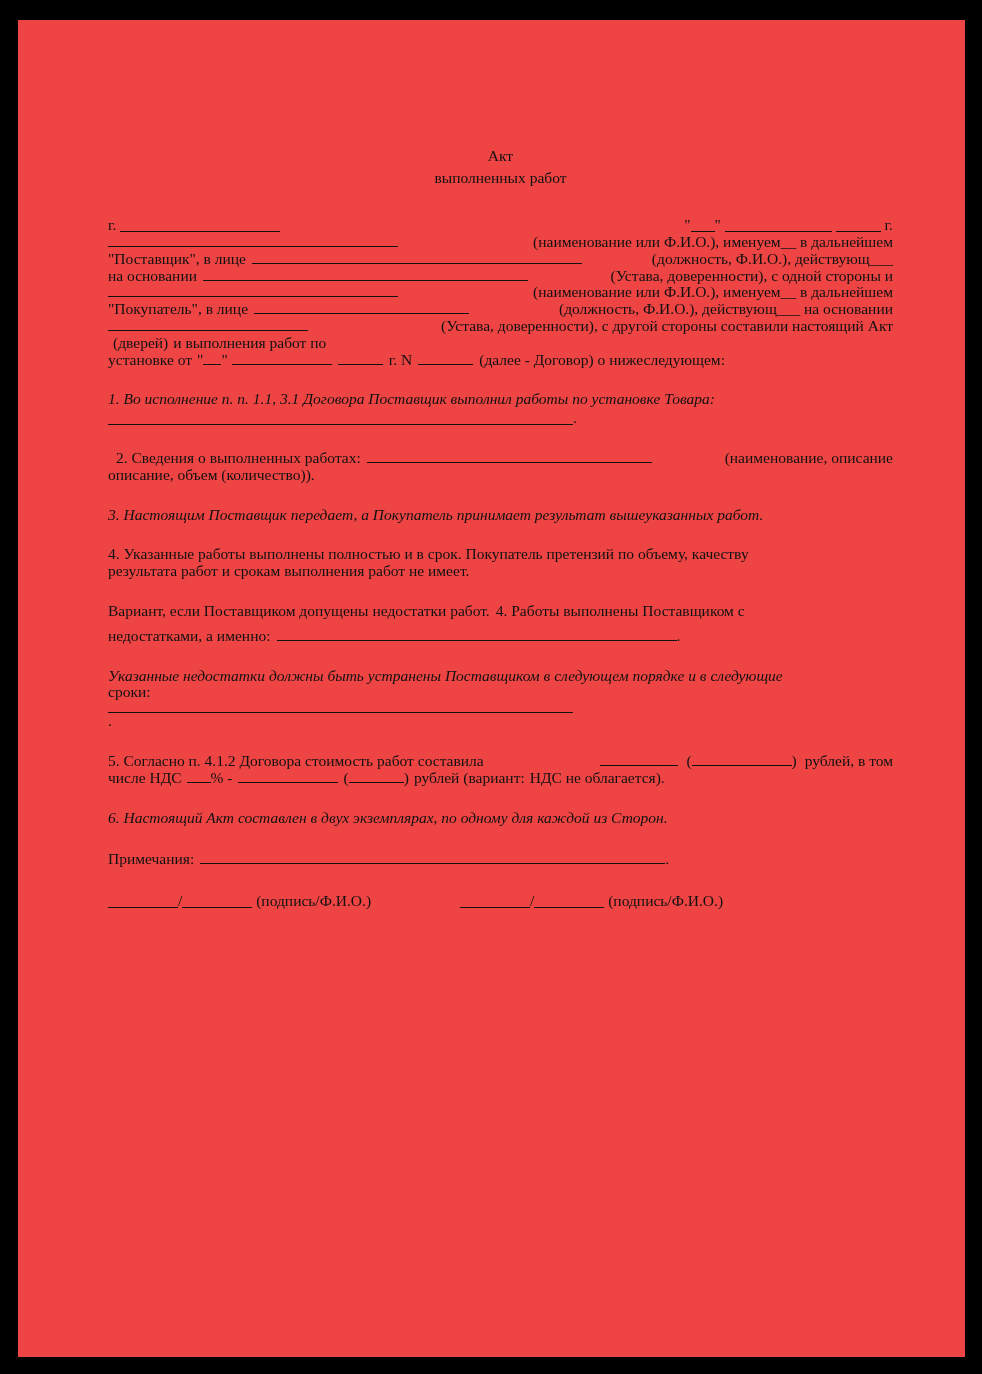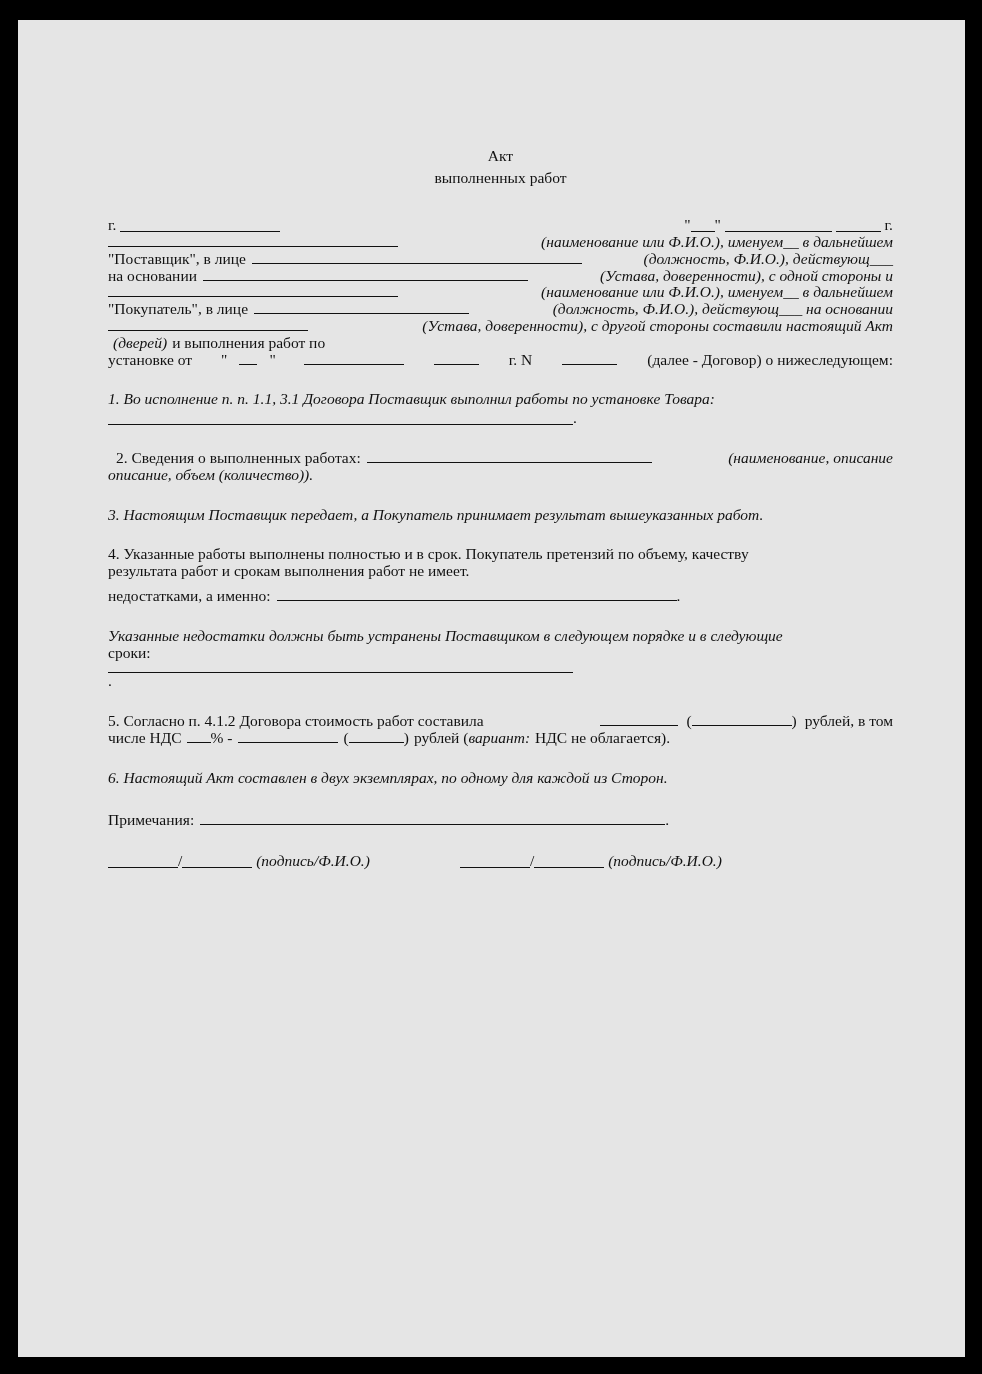--- a/index.html
+++ b/index.html
@@ -12,21 +12,21 @@
     height: 1374px;
     overflow: hidden;
     font-family: "Liberation Serif", "DejaVu Serif", serif;
   }
   .page-frame {
     position: absolute;
     left: 18px;
     top: 20px;
     width: 947px;
     height: 1337px;
-    background: #e5e5e5;
+    background: #ef4444;
     overflow: hidden;
   }
   .doc-body {
     position: absolute;
     left: 90px;
     top: 125px;
     width: 785px;
   }
 
   
@@ -54,21 +54,21 @@
   p.para {
     margin: 0;
     font-size: 15.5px;
     line-height: 16.8px;
     color: #111;
     text-align: justify;
     text-justify: inter-word;
   }
   p.gap-lg { margin-top: 23px; font-style: italic; }
 
-  .it { font-style: italic; }
+  .it { }
 
   
   .rule {
     display: inline-block;
     border-bottom: 1.4px solid #111;
     vertical-align: -2px;
     height: 11px;
   }
   .r-w325 { width: 325px; }
   .r-w290 { width: 290px; }
@@ -174,21 +174,21 @@
         <span><span class="it">(Устава, доверенности), с другой стороны составили настоящий Акт</span></span>
       </div>
 
       <div class="just-line" style="justify-content:flex-start;">
         <span style="width:5px;"></span>
         <span class="it">(дверей)</span>
         <span style="width:5px;"></span>
         <span>и выполнения работ по</span>
       </div>
 
-      <div class="just-line" style="justify-content:space-between;">
+      <div class="just-line" style="justify-content:flex-start;">
         <span>установке от</span>
         <span style="width:5px;"></span>
         <span>"</span>
           <span class="rule r-w18"></span>
           <span>"</span>
         <span style="width:4px;"></span>
         <span class="rule r-w100"></span>
         <span style="width:6px;"></span>
         <span class="rule r-w45"></span>
         <span style="width:6px;"></span>
@@ -213,20 +213,25 @@
     </div>
     <p class="para it">описание, объем (количество)).</p>
 
     <p class="para gap-lg">3. Настоящим Поставщик передает, а Покупатель принимает результат вышеуказанных работ.</p>
 
     <div class="just-line" style="margin-top:23px;">
       <span style="width:100%;display:block;text-align:justify;white-space:normal;">4. Указанные работы выполнены полностью и в срок. Покупатель претензий по объему, качеству</span>
     </div>
     <p class="para">результата работ и срокам выполнения работ не имеет.</p>
 
+    <div class="just-line" style="margin-top:23px;justify-content:flex-start;">
+      <span class="it">Вариант, если Поставщиком допущены недостатки работ.</span>
+      <span style="width:6px;"></span>
+      <span>4. Работы выполнены Поставщиком с</span>
+    </div>
     <div class="just-line" style="justify-content:flex-start;margin-top:8px;">
       <span>недостатками, а именно:</span>
       <span style="width:6px;"></span>
       <span class="rule r-w400"></span>
         <span>.</span>
     </div>
 
     <p class="para gap-lg">Указанные недостатки должны быть устранены Поставщиком в следующем порядке и в следующие</p>
     <div class="just-line" style="justify-content:flex-start;flex-direction:column;">
       <span>сроки:</span>

